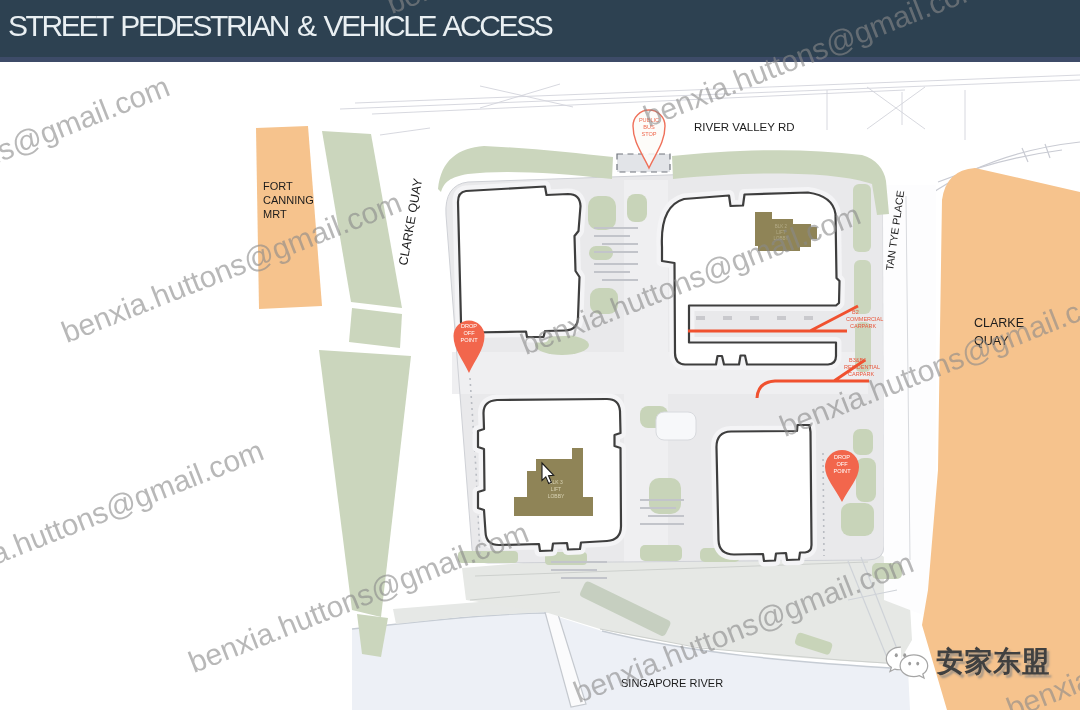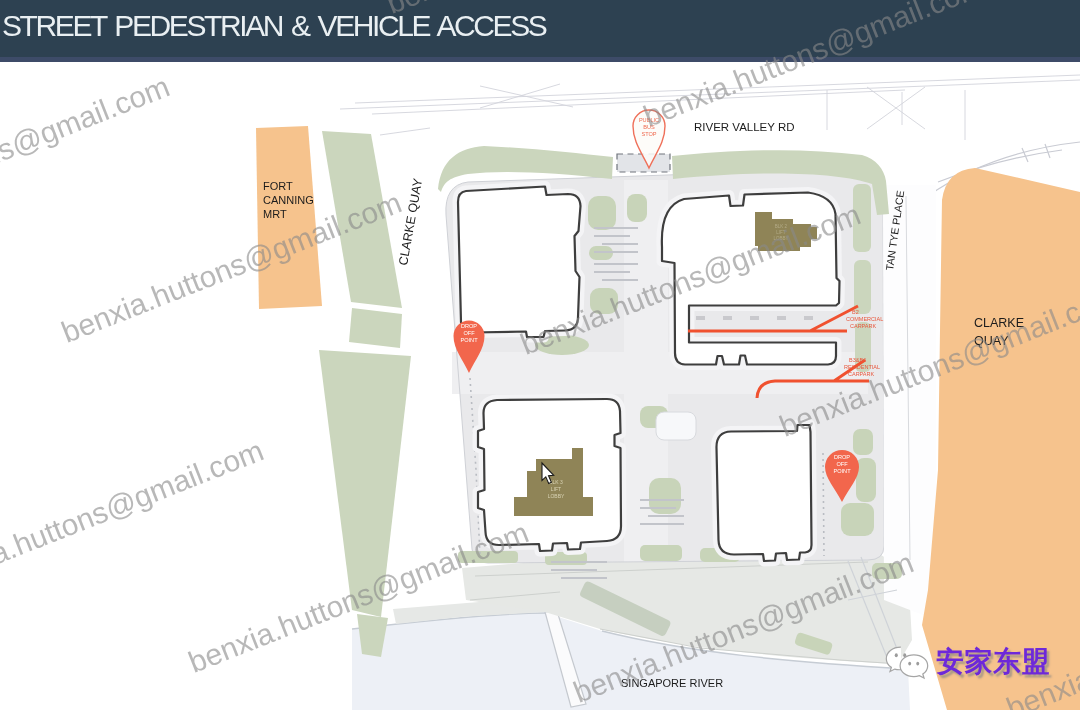--- a/index.html
+++ b/index.html
@@ -1,24 +1,24 @@
 <!DOCTYPE html>
 <html><head>
 <meta charset="utf-8">
 <style>
   html,body{margin:0;padding:0;background:#ffffff;}
   .page{position:relative;width:1080px;height:710px;overflow:hidden;background:#ffffff;
         font-family:"Liberation Sans",sans-serif;}
   .header{position:absolute;left:0;top:0;width:1080px;height:57px;background:#2d4151;z-index:2;border-bottom:5px solid #3d4b68;}
-  .title{position:absolute;left:2px;top:9px;z-index:3;color:#e9eff2;font-size:30px;font-weight:normal;
+  .title{position:absolute;left:8px;top:9px;z-index:3;color:#e9eff2;font-size:30px;font-weight:normal;
          letter-spacing:-2.4px;word-spacing:3px;white-space:nowrap;}
   .wm{position:absolute;color:#8a8a8a;opacity:0.6;font-size:30px;white-space:nowrap;
       transform-origin:0 50%;transform:rotate(-21.5deg);z-index:5;pointer-events:none;}
   .logo{position:absolute;z-index:4;}
-  .logotext{position:absolute;left:936px;top:643px;color:#6d28d9;font-size:28px;font-weight:bold;
+  .logotext{position:absolute;left:936px;top:643px;color:#404040;font-size:28px;font-weight:bold;
             letter-spacing:0.5px;text-shadow:2.5px 2.5px 2px rgba(130,130,130,0.65);z-index:4;white-space:nowrap;}
 </style>
 </head>
 <body>
 <div class="page">
 
   <svg id="map" width="1080" height="710" viewBox="0 0 1080 710" style="position:absolute;left:0;top:0;z-index:1;">
 
     <g stroke="#d2d4db" stroke-width="0.9" fill="none">
       <path d="M 340,109 L 1080,80"></path>

